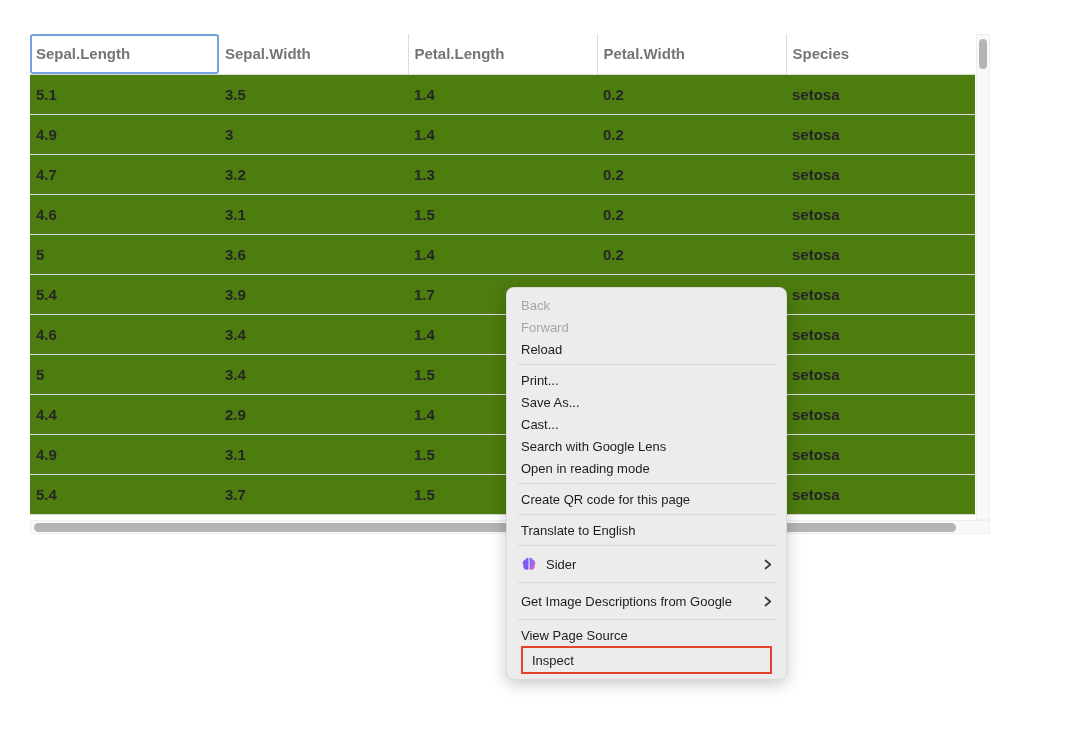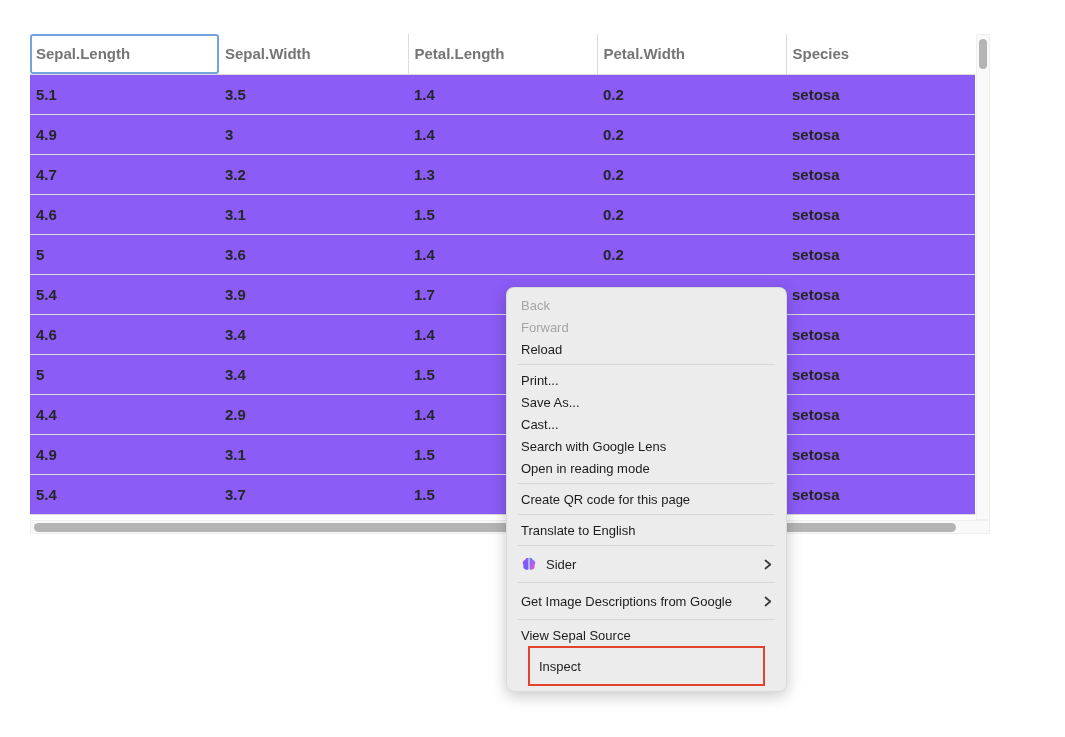--- a/index.html
+++ b/index.html
@@ -37,21 +37,21 @@
     border-bottom: 1px solid #d9d9d9;
   }
   table.grid th.sep { border-left: 1px solid #dcdcdc; }
   table.grid th.focused {
     box-shadow: inset 0 0 0 2px var(--focus-border, #73a2dc);
     border-radius: 3px;
   }
   table.grid td {
     color: #262626;
     border-bottom: 1px solid #d9d9d9;
-    background: #8b5cf6;
+    background: #4d7c0f;
   }
 
   
   .vscroll {
     position: absolute; top: 0; right: 0;
     width: 14px; height: 486px;
     background: #f9f9f9;
     border: 1px solid #efefef;
     box-sizing: border-box;
   }
@@ -97,22 +97,22 @@
     padding: 0 14px;
     box-sizing: border-box;
     cursor: default;
     white-space: nowrap;
   }
   .menu-item.tall { height: 28px; }
   .menu-item.disabled { color: #a5a5a5; }
   .menu-item .label { flex: 0 1 auto; }
   .menu-item .spacer { flex: 1 1 auto; }
   .menu-item.highlighted {
-    margin: 0 21px;
-    height: 40px;
+    margin: 0 14px;
+    height: 28px;
     padding: 0 9px;
     border: 2px solid var(--highlight-red, #e2432e);
   }
   .menu-sep {
     height: 1px;
     background: #d7d7d7;
     margin: 4px 11px;
   }
   .menu-icon {
     width: 16px; height: 16px;
@@ -284,21 +284,21 @@
       <span class="label">Get Image Descriptions from Google</span>
       <span class="spacer"></span>
       <span class="chevron">
         <svg width="8" height="11" viewBox="0 0 8 11">
           <polyline points="1.5,1.5 6.3,5.5 1.5,9.5" fill="none" stroke="#3a3a3a" stroke-width="1.7" stroke-linecap="round" stroke-linejoin="round"></polyline>
         </svg>
       </span>
     </div>
     <div class="menu-sep"></div>
     <div class="menu-item">
-      <span class="label">View Sepal Source</span>
+      <span class="label">View Page Source</span>
     </div>
     <div class="menu-item highlighted">
       <span class="label">Inspect</span>
     </div>
   </div>
 
 <svg width="0" height="0" style="position:absolute">
   <defs>
     <linearGradient id="sider-grad-l" x1="0" y1="0" x2="1" y2="1">
       <stop offset="0" stop-color="#9a55f2"></stop>

